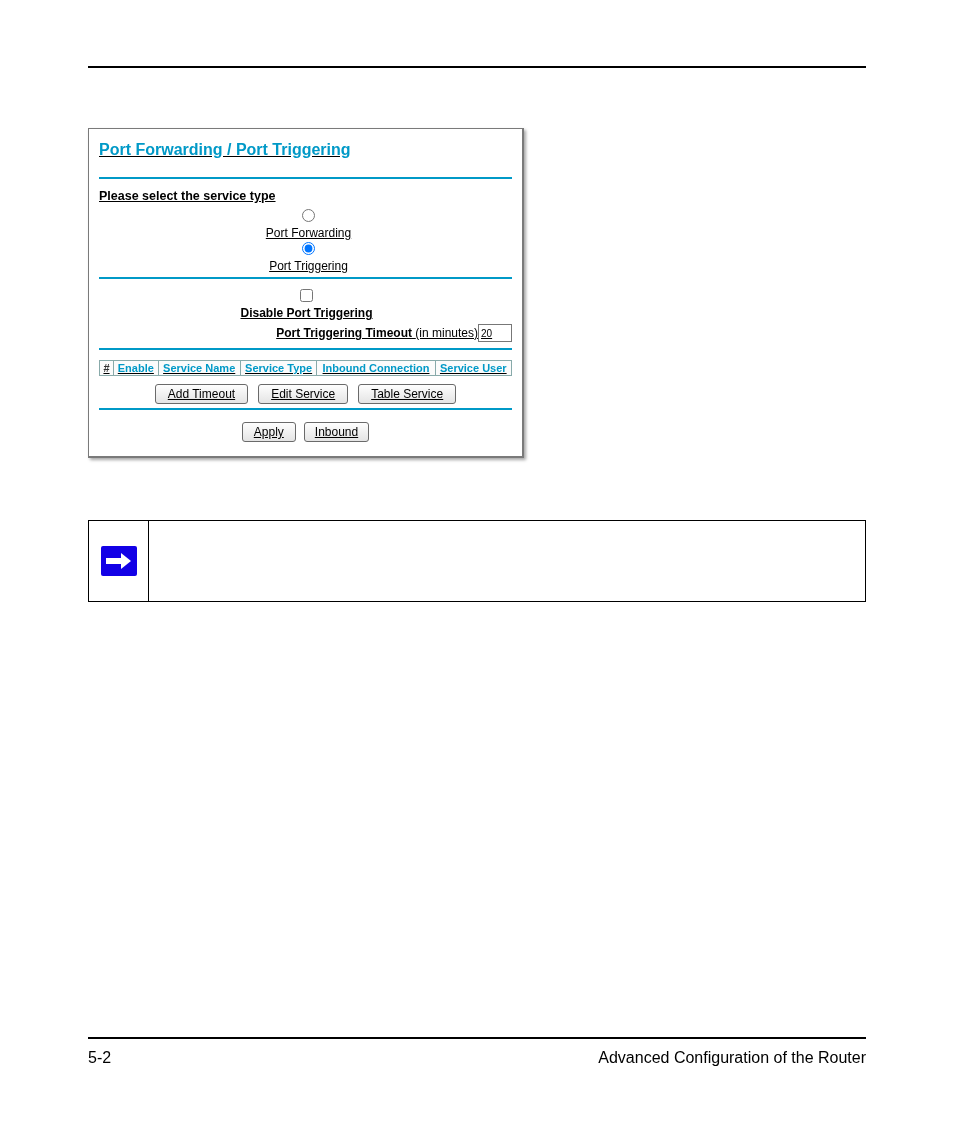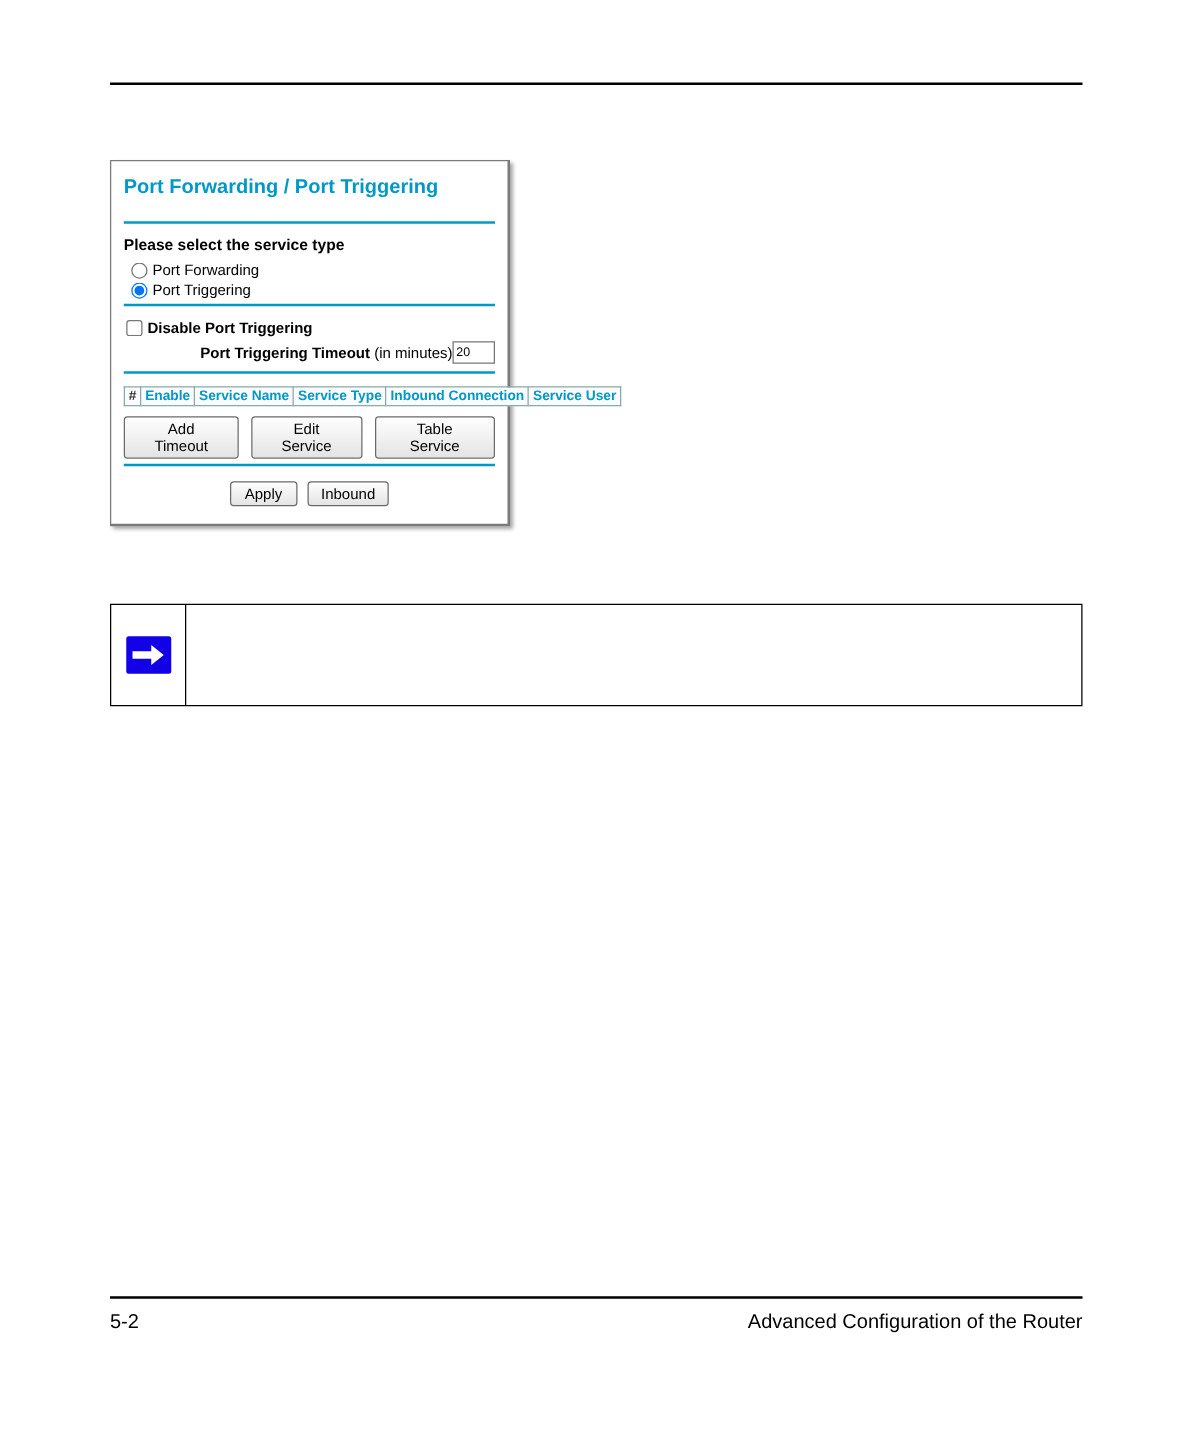--- a/index.html
+++ b/index.html
@@ -16,27 +16,28 @@
     padding: 66px 88px 0 88px;
     height: 100%;
     position: relative;
   }
   .top-rule {
     border-top: 2px solid #000;
     height: 0;
     margin-bottom: 60px;
   }
   .panel {
-    width: 320px;
+    width: 436px;
     border: 1px solid #7a7a7a;
     border-right: 2px solid #7a7a7a;
     border-bottom: 2px solid #7a7a7a;
     padding: 10px 10px 14px 10px;
     background: #fff;
     box-shadow: 2px 2px 3px rgba(0,0,0,0.35);
+    text-decoration: underline;
   }
   .panel-title {
     color: #0099c7;
     font-weight: bold;
     font-size: 16px;
     margin: 2px 0 18px 0;
   }
   .hr-teal {
     border: none;
     border-top: 2px solid #0099c7;
@@ -46,20 +47,21 @@
     font-weight: bold;
     font-size: 12.5px;
     margin: 6px 0 6px 0;
   }
   .radio-row, .check-row {
     font-size: 12px;
     margin: 2px 0 2px 6px;
     display: flex;
     align-items: center;
     gap: 4px;
+    flex-direction: column;
   }
   .radio-row input, .check-row input {
     margin: 0;
   }
   .timeout-row {
     display: flex;
     align-items: center;
     justify-content: flex-end;
     font-size: 12px;
     margin: 4px 0 6px 0;

